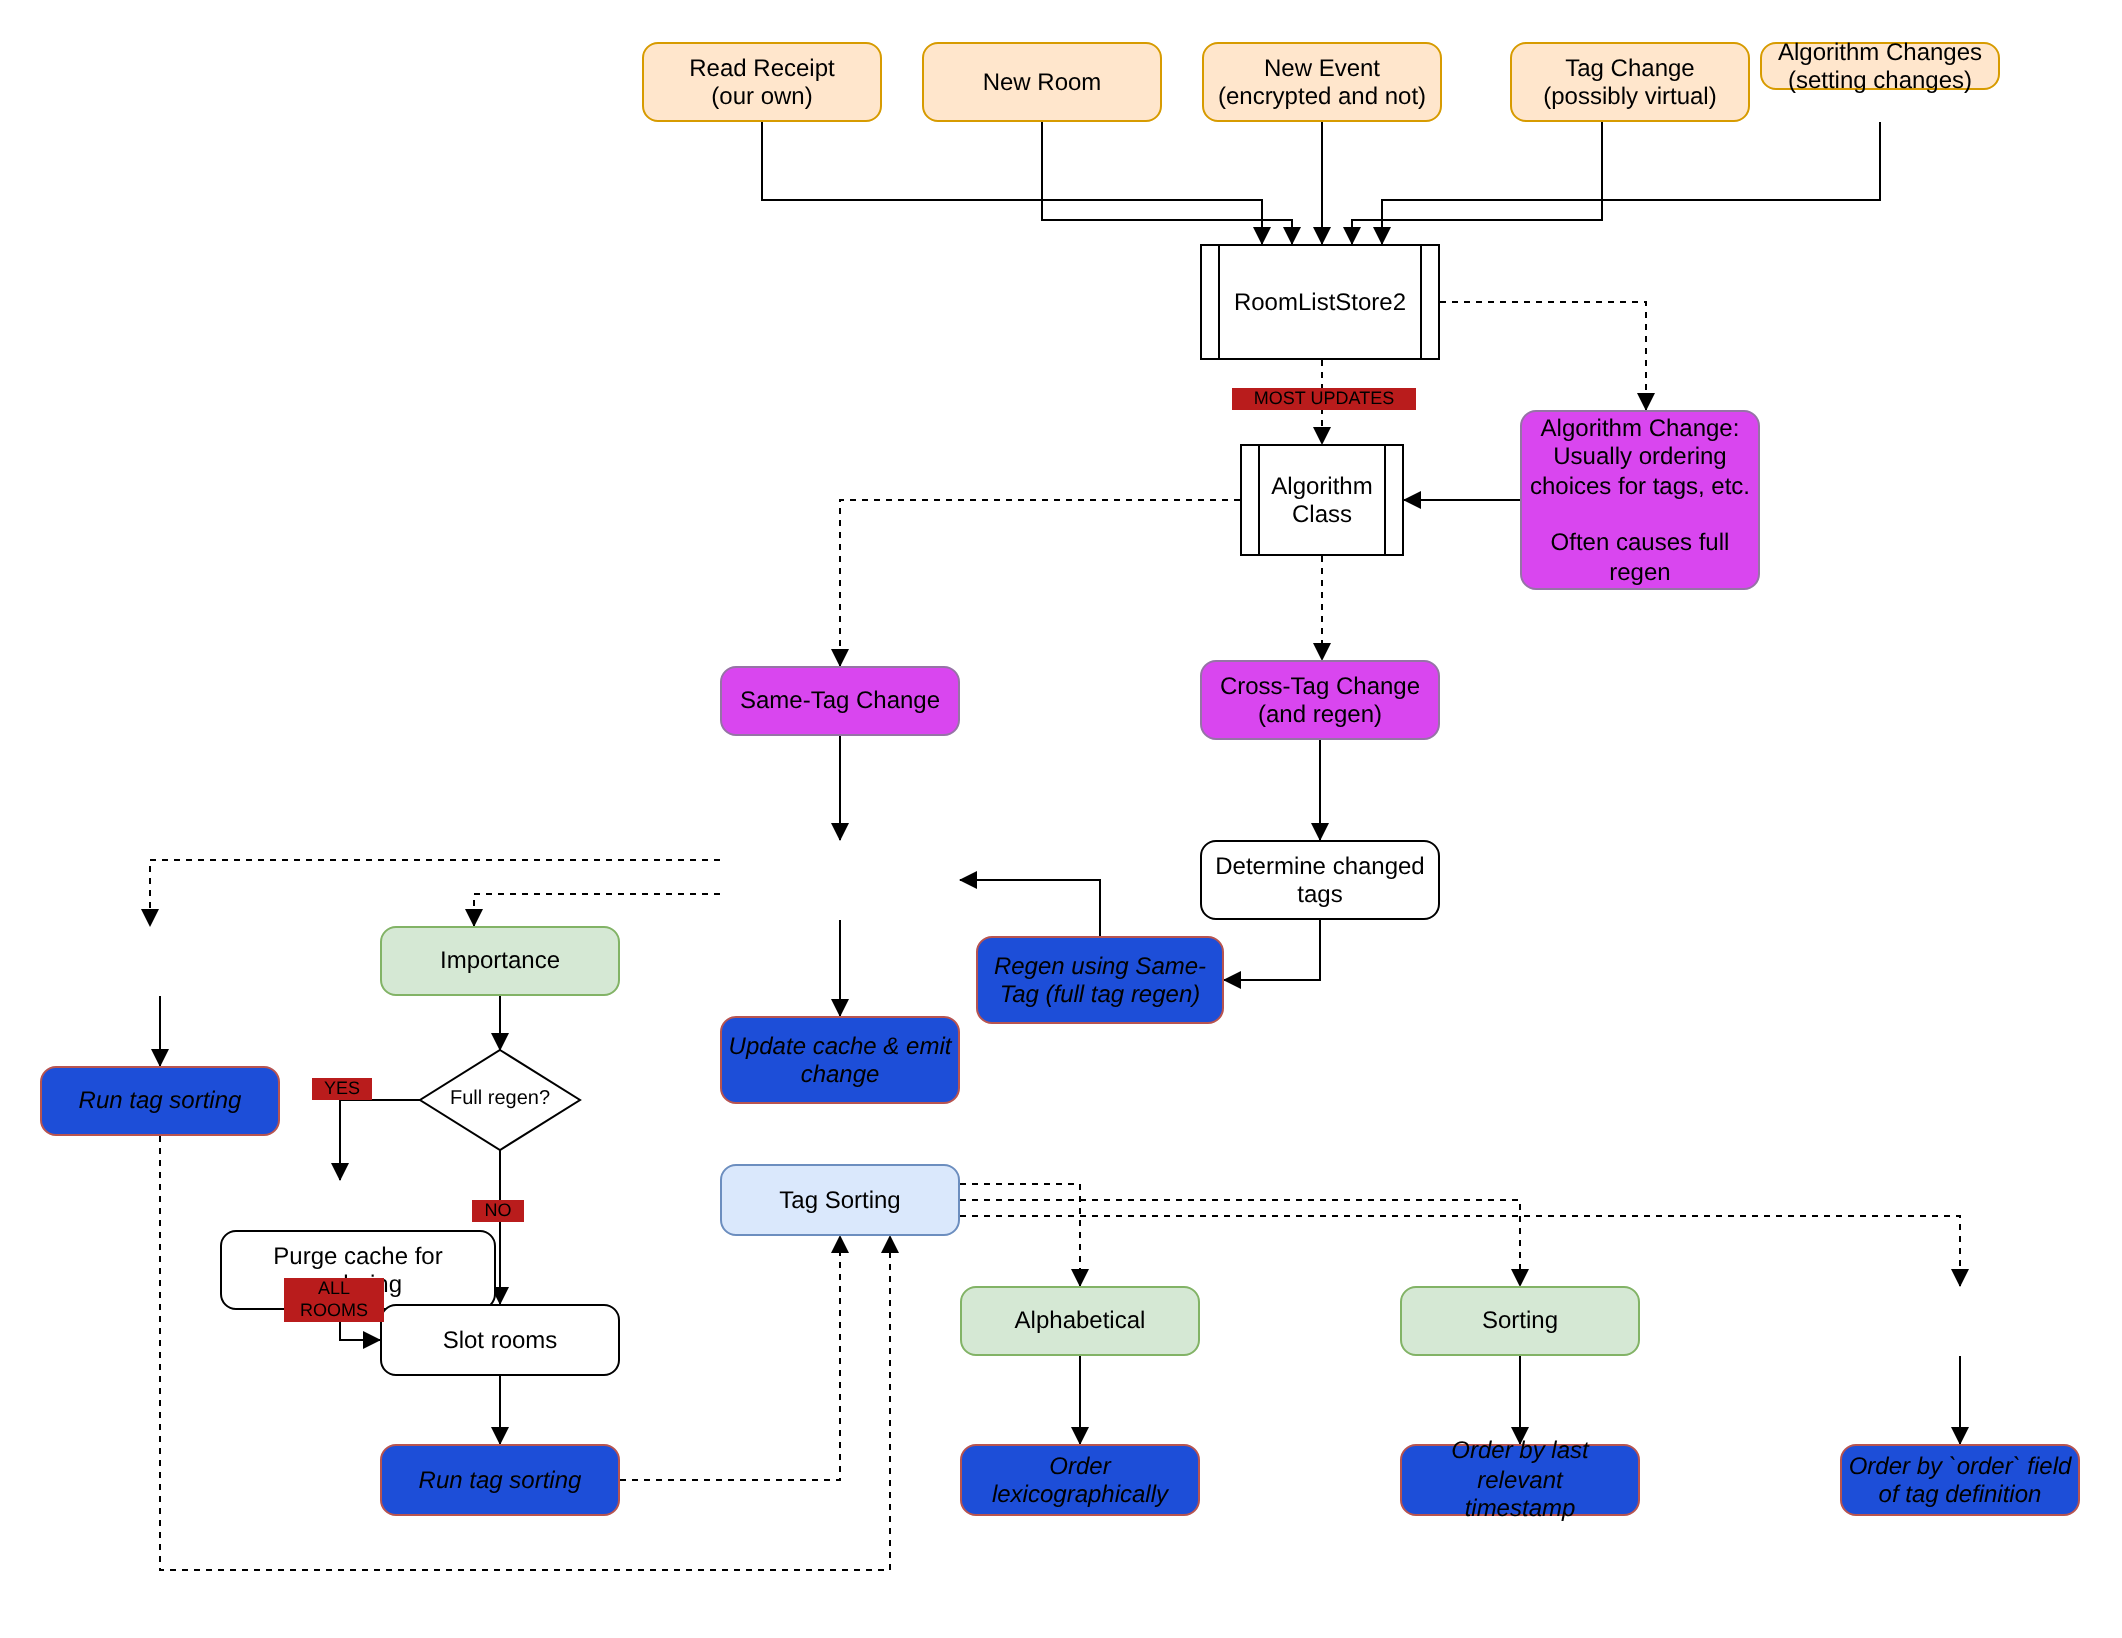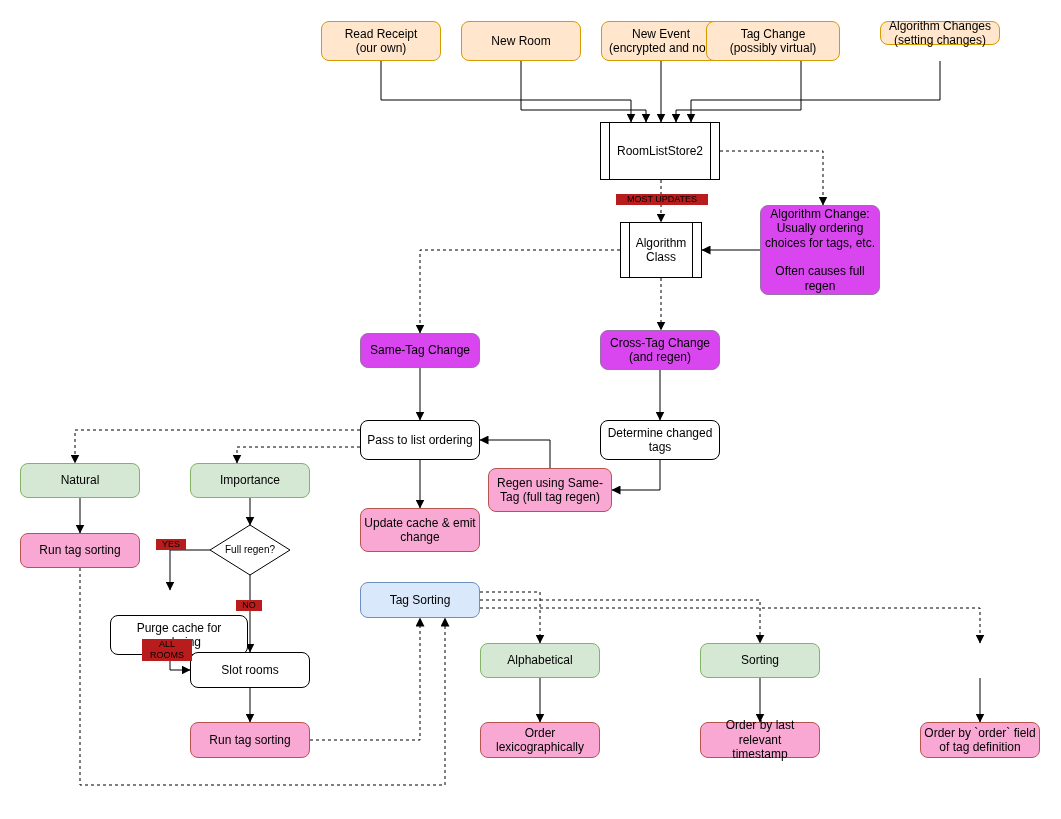--- a/index.html
+++ b/index.html
@@ -30,21 +30,21 @@
     white-space: pre-line;
     border: 1px solid #000;
     border-radius: 8px;
     background: #ffffff;
     box-sizing: border-box;
     padding: 1px 2px;
   }
   .orange { background: #FFE6CC; border-color: #D79B00; }
   .purple { background: #d946ef; border-color: #9673A6; }
   .green  { background: #D5E8D4; border-color: #82B366; }
-  .red    { background: #f9a8d4; border-color: #B85450; }
+  .red    { background: #1d4ed8; border-color: #B85450; font-style: italic; }
   .blue   { background: #DAE8FC; border-color: #6C8EBF; }
   .white  { background: #FFFFFF; border-color: #000000; }
   .process { border-radius: 0; background: #ffffff; border-color: #000000; }
   .process::before, .process::after {
     content: "";
     position: absolute;
     top: 0; bottom: 0;
     width: 1px;
     background: #000;
   }
@@ -110,49 +110,47 @@
       <path d="M540 678 L540 722" class="edge solid" marker-end="url(#arrowhead)"></path>
       <path d="M760 678 L760 722" class="edge solid" marker-end="url(#arrowhead)"></path>
       <path d="M980 678 L980 722" class="edge solid" marker-end="url(#arrowhead)"></path>
     </svg>
 
   <div class="node orange" style="left:321px;top:21px;width:120px;height:40px">Read Receipt
 (our own)</div>
   <div class="node orange" style="left:461px;top:21px;width:120px;height:40px">New Room</div>
   <div class="node orange" style="left:601px;top:21px;width:120px;height:40px">New Event
 (encrypted and not)</div>
-  <div class="node orange" style="left:706px;top:21px;width:134px;height:40px">Tag Change
+  <div class="node orange" style="left:755px;top:21px;width:120px;height:40px">Tag Change
 (possibly virtual)</div>
   <div class="node orange" style="left:880px;top:21px;width:120px;height:24px">Algorithm Changes
 (setting changes)</div>
 
   <div class="node process" style="left:600px;top:122px;width:120px;height:58px">RoomListStore2</div>
   <div class="node process" style="left:620px;top:222px;width:82px;height:56px">Algorithm
 Class</div>
 
   <div class="node purple" style="left:760px;top:205px;width:120px;height:90px">Algorithm Change:
 Usually ordering
 choices for tags, etc.
 
 Often causes full
 regen</div>
   <div class="node purple" style="left:360px;top:333px;width:120px;height:35px">Same-Tag Change</div>
   <div class="node purple" style="left:600px;top:330px;width:120px;height:40px">Cross-Tag Change
 (and regen)</div>
 
-  <div class="node white" style="left:360px;top:420px;width:120px;height:40px">Pass to list ordering</div>
   <div class="node white" style="left:600px;top:420px;width:120px;height:40px">Determine changed
 tags</div>
 
   <div class="node red" style="left:488px;top:468px;width:124px;height:44px">Regen using Same-
 Tag (full tag regen)</div>
   <div class="node red" style="left:360px;top:508px;width:120px;height:44px">Update cache &amp; emit
 change</div>
 
-  <div class="node green" style="left:20px;top:463px;width:120px;height:35px">Natural</div>
   <div class="node red" style="left:20px;top:533px;width:120px;height:35px">Run tag sorting</div>
   <div class="node green" style="left:190px;top:463px;width:120px;height:35px">Importance</div>
   <div class="node diamond-label" style="left:205px;top:525px;width:90px;height:50px">Full regen?</div>
   <div class="node white" style="left:110px;top:615px;width:138px;height:40px">Purge cache for
 ordering</div>
   <div class="node white" style="left:190px;top:652px;width:120px;height:36px">Slot rooms</div>
   <div class="node red" style="left:190px;top:722px;width:120px;height:36px">Run tag sorting</div>
 
   <div class="node blue" style="left:360px;top:582px;width:120px;height:36px">Tag Sorting</div>
 

